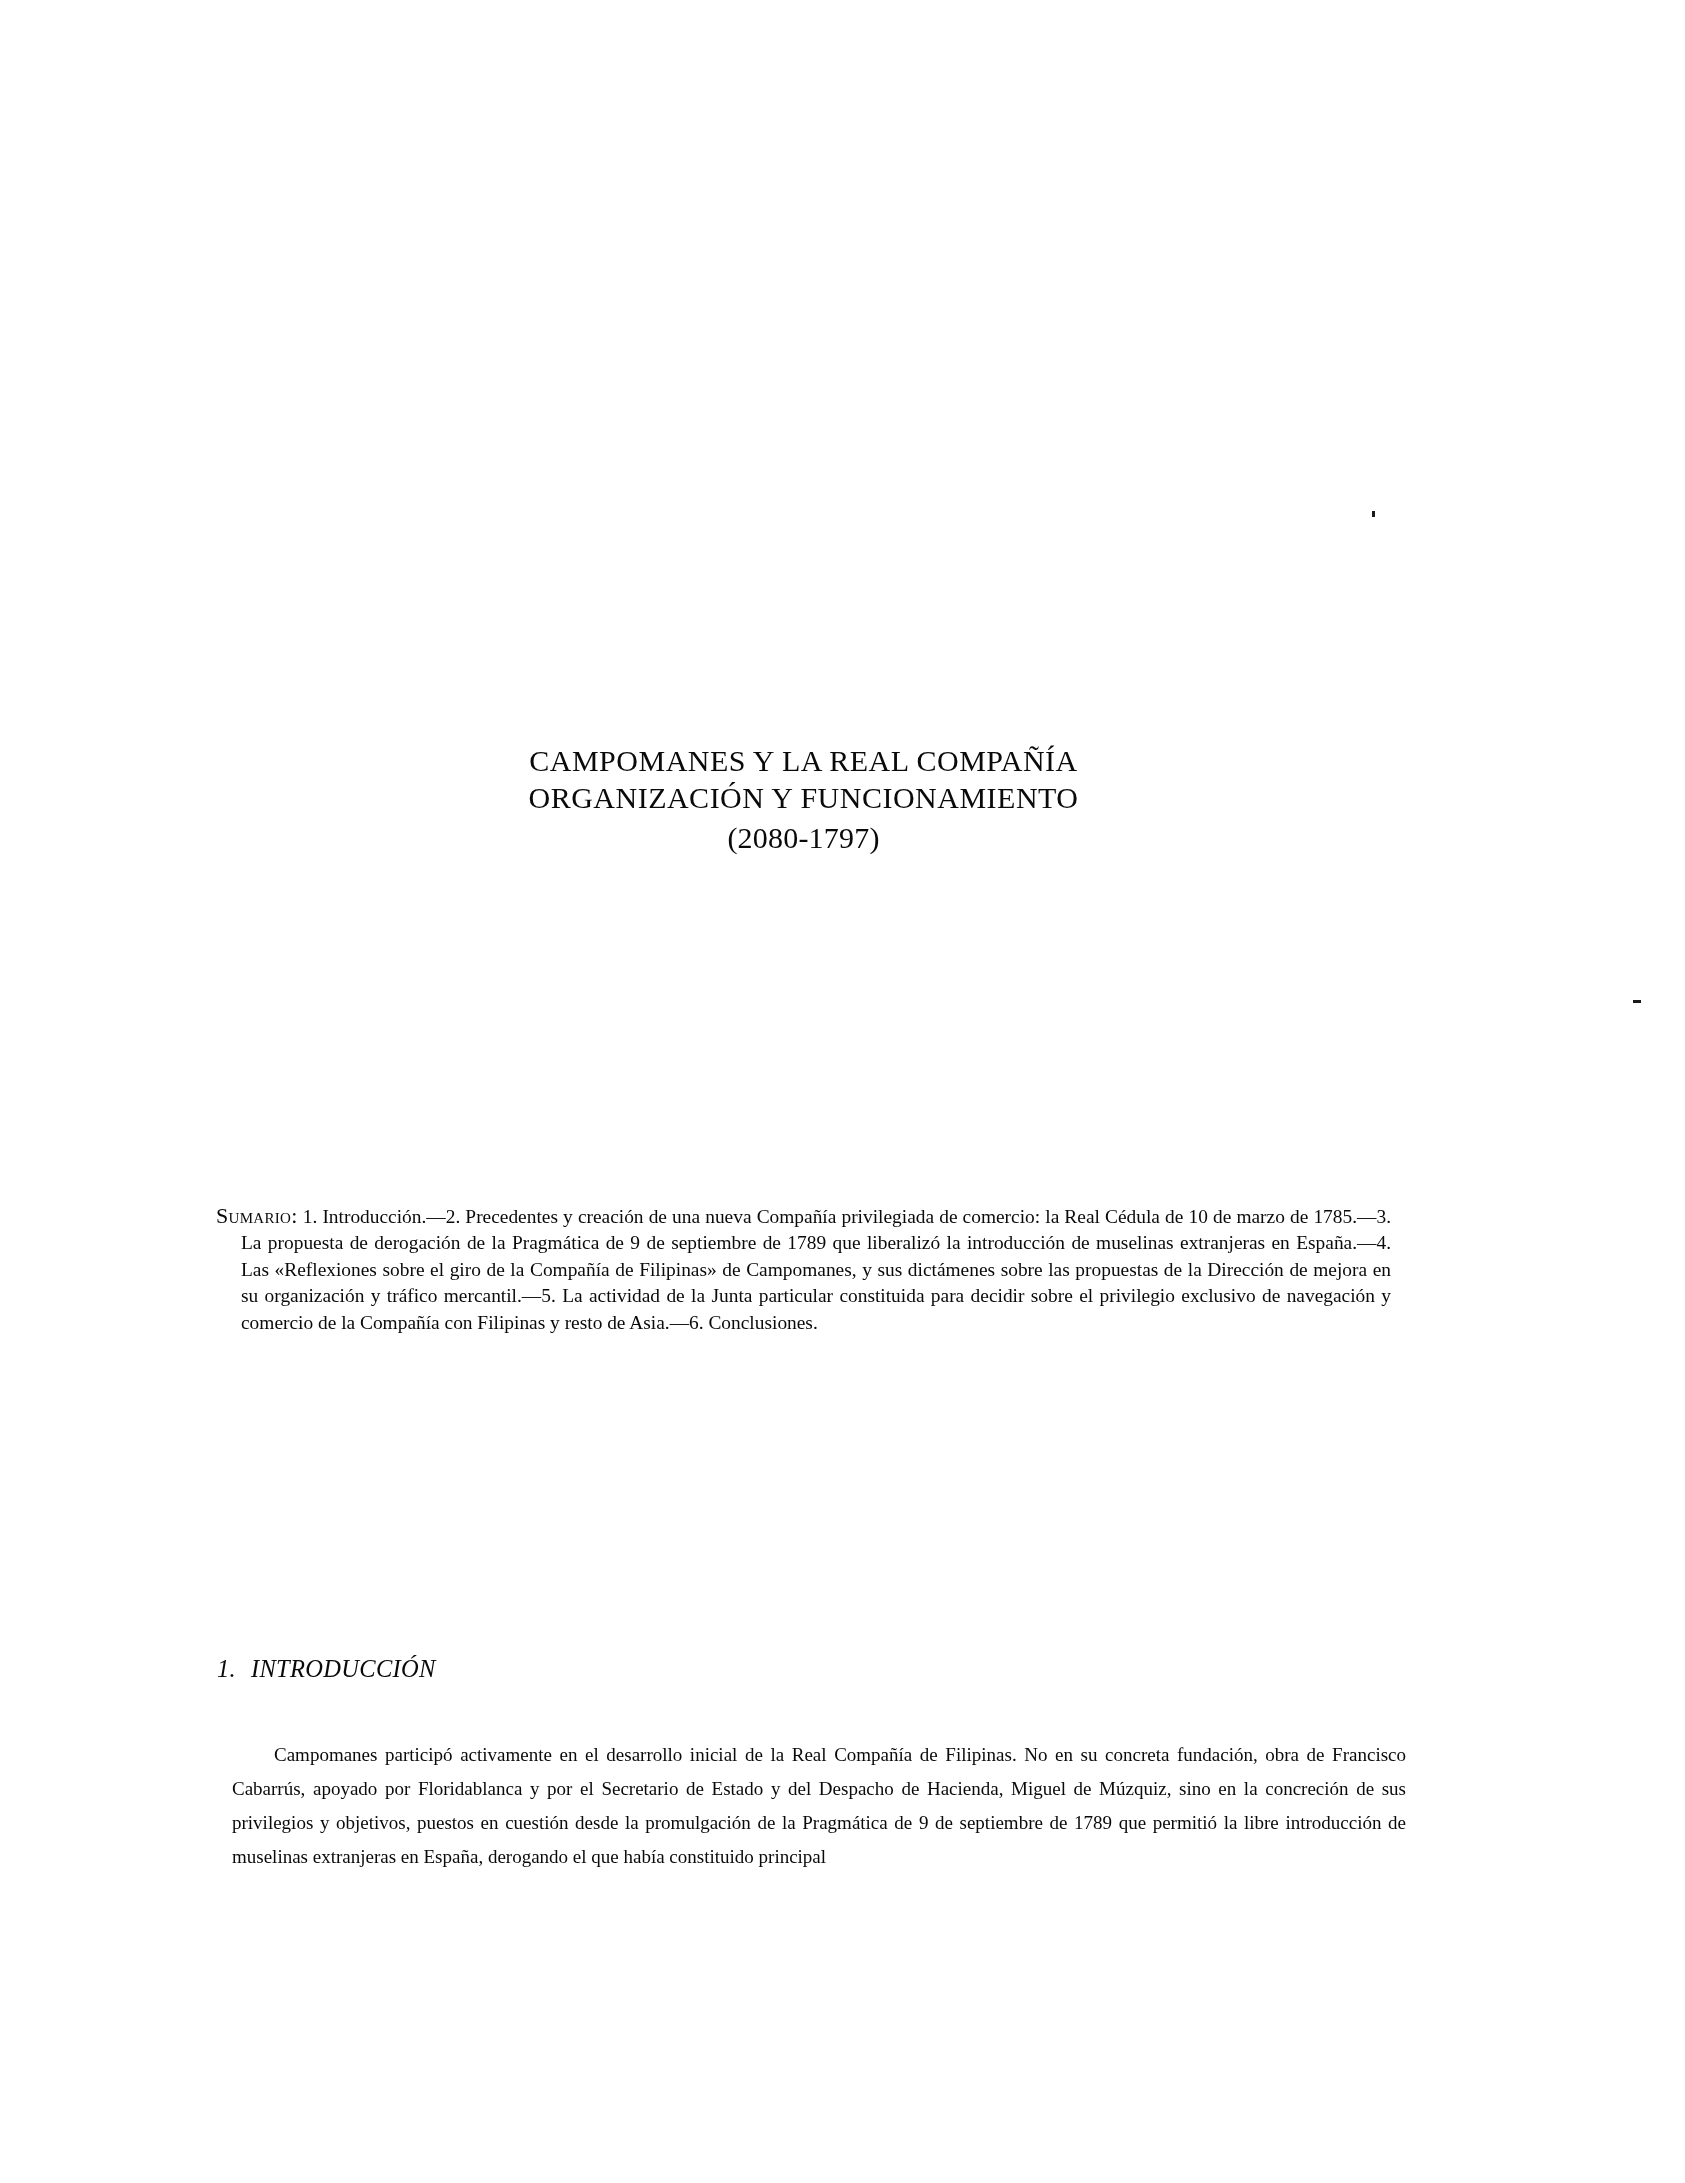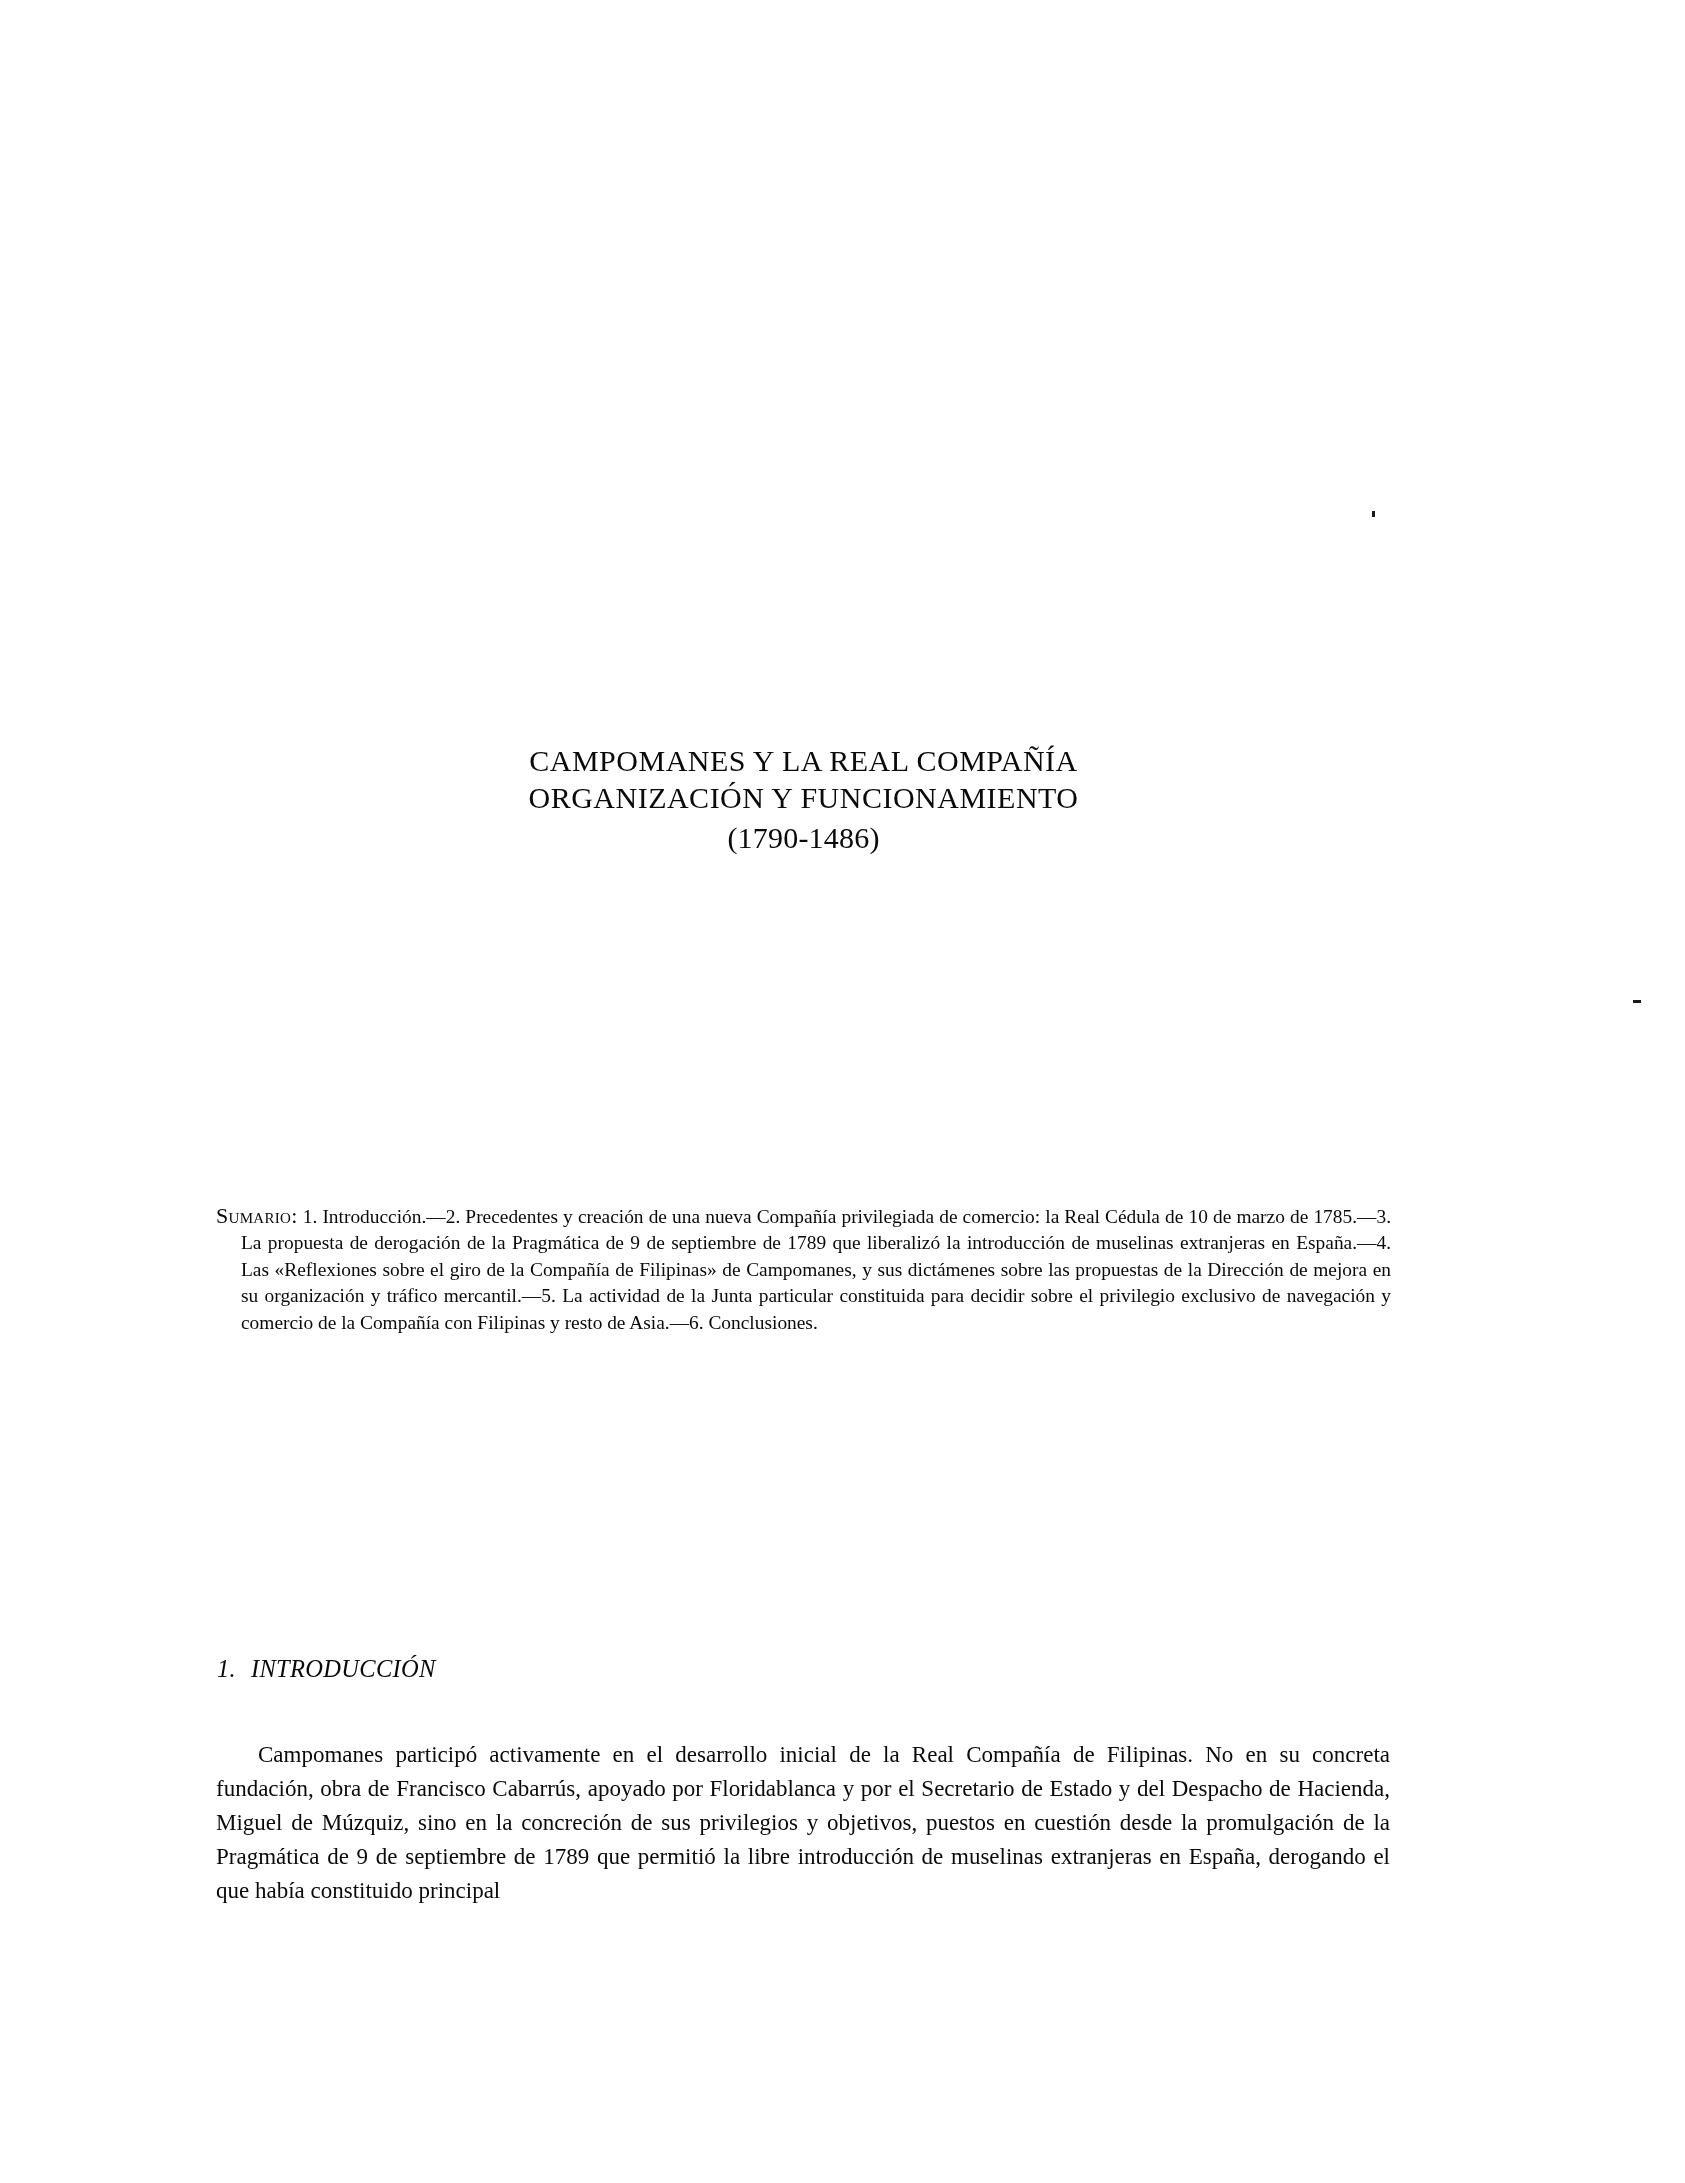--- a/index.html
+++ b/index.html
@@ -83,24 +83,24 @@
     white-space: nowrap;
     font-style: italic;
   }
   #section-heading .sec-num {
     margin-right: 15px;
   }
 
   
   #body-block {
     position: absolute;
-    left: 216px;
+    left: 232px;
     top: 1738px;
     width: 1174px;
-    font-size: 23px;
+    font-size: 19px;
     line-height: 34px;
     text-align: justify;
     text-align-last: left;
     hyphens: none;
   }
   #body-block p {
     margin: 0;
     text-indent: 42px;
   }
 
@@ -126,21 +126,21 @@
 <body>
 
 <div id="page">
 
   <div class="speck" id="speck-upper-right"></div>
   <div class="speck" id="speck-mid-right"></div>
 
   <div id="title-block">
     <div class="title-line">CAMPOMANES Y LA REAL COMPAÑÍA</div>
     <div class="title-line">ORGANIZACIÓN Y FUNCIONAMIENTO</div>
-    <div class="title-line years">(1790-1486)</div>
+    <div class="title-line years">(2080-1797)</div>
   </div>
 
   <div id="summary-block">
     <div id="summary-inner">
       <span class="sumario-label">Sumario:</span><span class="sum-body"> 1.  Introducción.—2.  Precedentes y creación de una nueva Compañía privilegiada de comercio: la Real Cédula de 10 de marzo de 1785.—3.  La propuesta de derogación de la Pragmática de 9 de septiembre de 1789 que liberalizó la introducción de muselinas extranjeras en España.—4.  Las «Reflexiones sobre el giro de la Compañía de Filipinas» de Campomanes, y sus dictámenes sobre las propuestas de la Dirección de mejora en su organización y tráfico mercantil.—5.  La actividad de la Junta particular constituida para decidir sobre el privilegio exclusivo de navegación y comercio de la Compañía con Filipinas y resto de Asia.—6.  Conclusiones.</span>
     </div>
   </div>
 
   <div id="section-heading">
     <span class="sec-num">1.</span><span>INTRODUCCIÓN</span>

